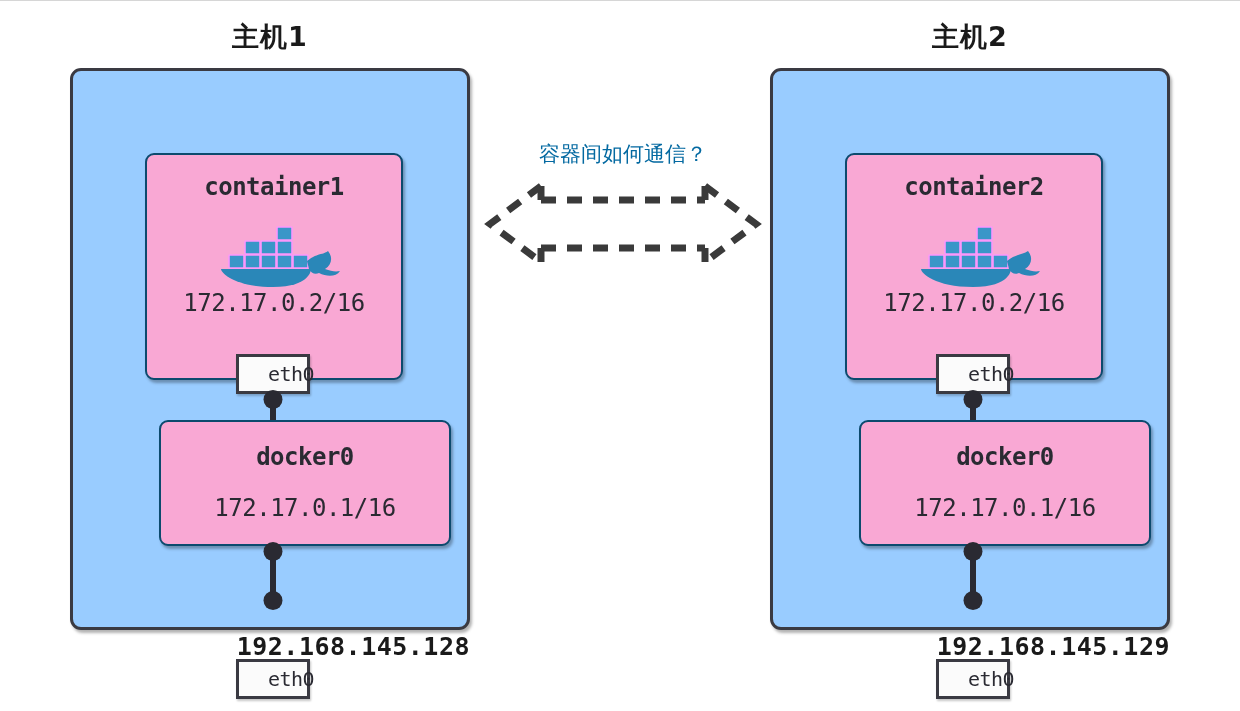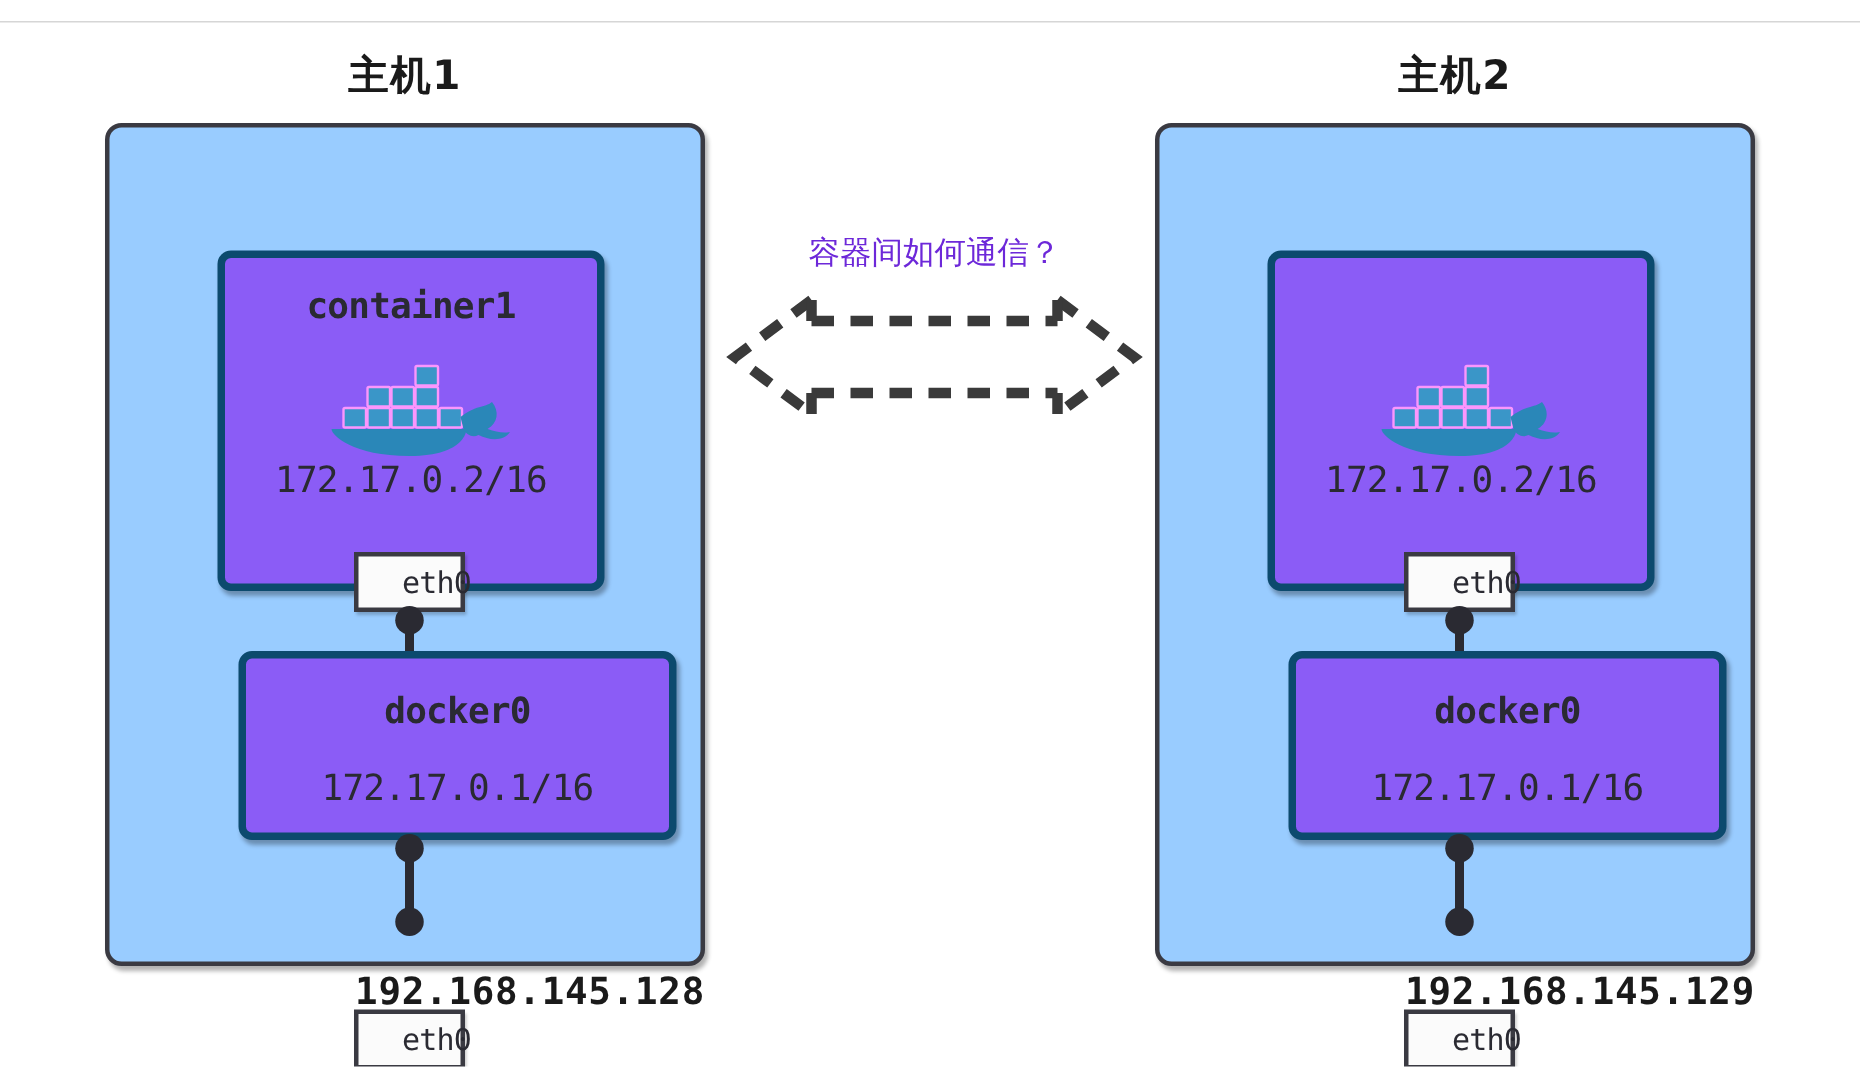--- a/index.html
+++ b/index.html
@@ -12,21 +12,20 @@
     height: 711px;
     position: relative;
     overflow: hidden;
     font-family: "DejaVu Sans", sans-serif;
     color: #1d1d1f;
   }
   #canvas {
     position: absolute;
     inset: 0;
     background: #ffffff;
-    margin-top: 14px;
   }
   .top-rule {
     position: absolute;
     top: 0;
     left: 0;
     width: 1240px;
     height: 1px;
     background: #d6d6d6;
   }
 
@@ -66,22 +65,22 @@
     font-size: 25px;
     font-weight: 700;
     letter-spacing: 0.5px;
     color: #1a1a1a;
     font-family: "DejaVu Sans Mono", monospace;
   }
 
   
   .pink-box {
     position: absolute;
-    background: #8b5cf6;
-    border: 5px solid #0c4a6e;
+    background: #f9a8d4;
+    border: 2px solid #0c4a6e;
     border-radius: 9px;
     box-sizing: border-box;
     box-shadow: 2px 3px 3px rgba(0,0,0,0.30);
   }
   .container-box {
     left: 72px;
     top: 82px;
     width: 258px;
     height: 227px;
   }
@@ -180,21 +179,21 @@
     height: 140px;
   }
   .arrow-label {
     position: absolute;
     left: 0;
     top: 0;
     width: 290px;
     text-align: center;
     font-size: 21px;
     font-weight: 400;
-    color: #6d28d9;
+    color: #0369a1;
     font-family: "DejaVu Serif", serif;
     line-height: 28px;
   }
   .arrow-svg {
     position: absolute;
     left: 0;
     top: 38px;
     width: 290px;
     height: 92px;
   }
@@ -278,20 +277,21 @@
     </svg>
   </div>
 
   <div class="host-group" style="left:770px; top:20px;">
 
     <div class="host-title">主机2</div>
 
     <div class="host-box">
 
       <div class="pink-box container-box">
+        <div class="box-title">container2</div>
 
         <svg class="docker-logo" viewBox="0 0 150 78">
           <g fill="#3a96c8" stroke="#fb96fd" stroke-width="1.6">
             <rect x="30" y="46" width="15" height="13" rx="1"></rect>
             <rect x="46" y="46" width="15" height="13" rx="1"></rect>
             <rect x="62" y="46" width="15" height="13" rx="1"></rect>
             <rect x="78" y="46" width="15" height="13" rx="1"></rect>
             <rect x="94" y="46" width="15" height="13" rx="1"></rect>
             <rect x="46" y="32" width="15" height="13" rx="1"></rect>
             <rect x="62" y="32" width="15" height="13" rx="1"></rect>

